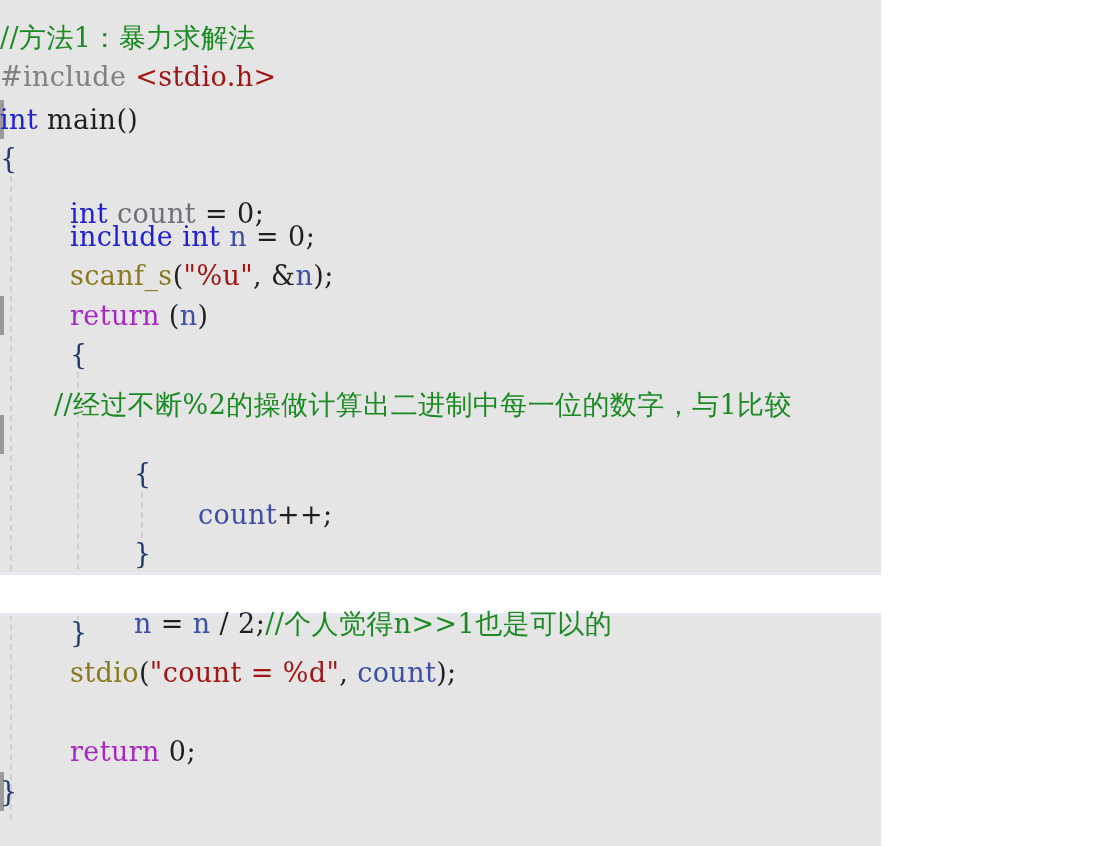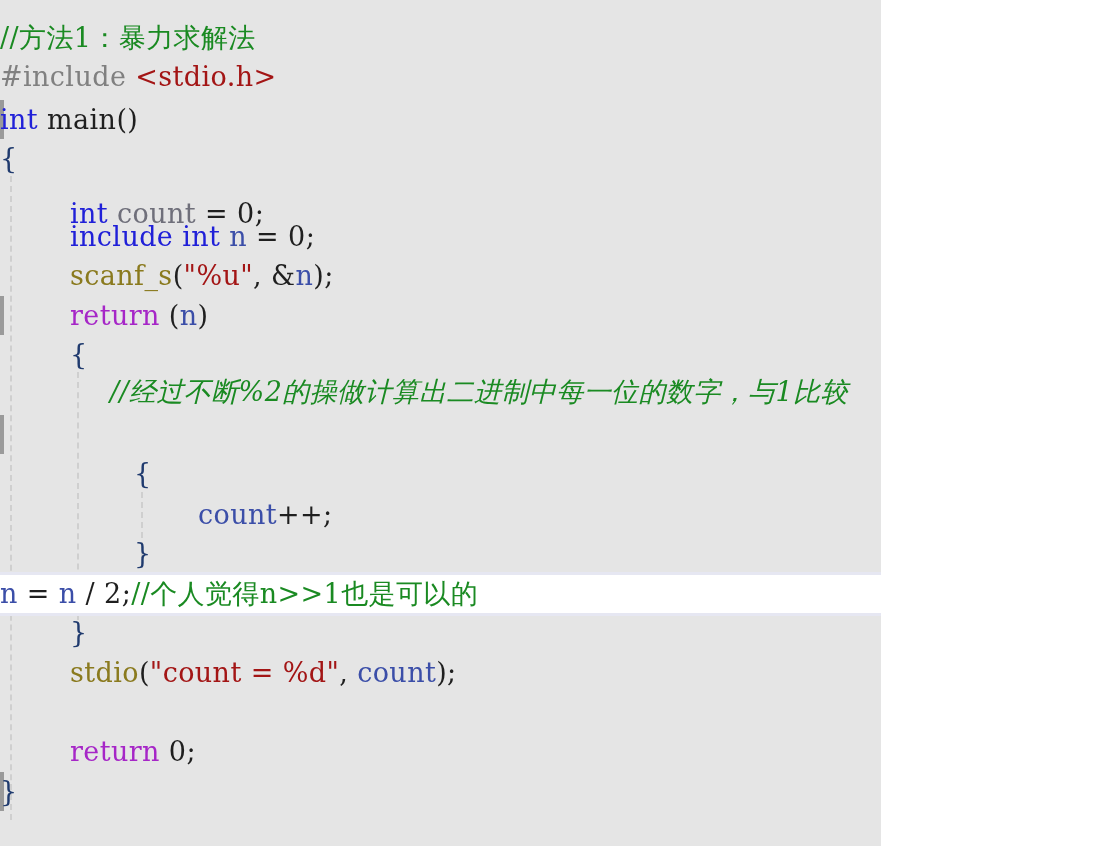--- a/index.html
+++ b/index.html
@@ -107,25 +107,25 @@
   <div class="code-layer" id="code-layer">
       <div class="line" style="top: 18px; padding-left: 0px;"><span class="seg t-comment">//方法1：暴力求解法</span></div>
       <div class="line" style="top: 57px; padding-left: 0px;"><span class="seg t-pre">#include </span><span class="seg t-header">&lt;stdio.h&gt;</span></div>
       <div class="line" style="top: 100px; padding-left: 0px;"><span class="seg t-keyword">int</span><span class="seg t-plain"> main</span><span class="seg t-punct">()</span></div>
       <div class="line" style="top: 139px; padding-left: 0px;"><span class="seg t-brace">{</span></div>
       <div class="line" style="top: 194px; padding-left: 70px;"><span class="seg t-keyword">int</span><span class="seg t-plain"> </span><span class="seg t-dim">count</span><span class="seg t-plain"> = </span><span class="seg t-num">0</span><span class="seg t-punct">;</span></div>
       <div class="line" style="top: 217px; padding-left: 70px;"><span class="seg t-keyword">include int</span><span class="seg t-plain"> </span><span class="seg t-var">n</span><span class="seg t-plain"> = </span><span class="seg t-num">0</span><span class="seg t-punct">;</span></div>
       <div class="line" style="top: 256px; padding-left: 70px;"><span class="seg t-func">scanf_s</span><span class="seg t-punct">(</span><span class="seg t-string">"%u"</span><span class="seg t-punct">, </span><span class="seg t-plain">&amp;</span><span class="seg t-var">n</span><span class="seg t-punct">);</span></div>
       <div class="line" style="top: 296px; padding-left: 70px;"><span class="seg t-control">return</span><span class="seg t-plain"> </span><span class="seg t-punct">(</span><span class="seg t-var">n</span><span class="seg t-punct">)</span></div>
       <div class="line" style="top: 335px; padding-left: 70px;"><span class="seg t-brace">{</span></div>
-      <div class="line" style="top: 372px; padding-left: 110px; font-style: italic;"><span class="seg t-comment">//经过不断%2的操做计算出二进制中每一位的数字，与1比较</span></div>
+      <div class="line" style="top: 385px; padding-left: 54px;"><span class="seg t-comment">//经过不断%2的操做计算出二进制中每一位的数字，与1比较</span></div>
       <div class="line" style="top: 454px; padding-left: 134px;"><span class="seg t-brace">{</span></div>
       <div class="line" style="top: 495px; padding-left: 198px;"><span class="seg t-var">count</span><span class="seg t-punct">++;</span></div>
       <div class="line" style="top: 534px; padding-left: 134px;"><span class="seg t-brace">}</span></div>
-      <div class="line" style="top: 574px; "><span class="seg t-var">n</span><span class="seg t-plain"> = </span><span class="seg t-var">n</span><span class="seg t-plain"> / </span><span class="seg t-num">2</span><span class="seg t-punct">;</span><span class="seg t-comment">//个人觉得n&gt;&gt;1也是可以的</span></div>
+      <div class="line" style="top: 604px; padding-left: 134px;"><span class="seg t-var">n</span><span class="seg t-plain"> = </span><span class="seg t-var">n</span><span class="seg t-plain"> / </span><span class="seg t-num">2</span><span class="seg t-punct">;</span><span class="seg t-comment">//个人觉得n&gt;&gt;1也是可以的</span></div>
       <div class="line" style="top: 613px; padding-left: 70px;"><span class="seg t-brace">}</span></div>
       <div class="line" style="top: 653px; padding-left: 70px;"><span class="seg t-func">stdio</span><span class="seg t-punct">(</span><span class="seg t-string">"count = %d"</span><span class="seg t-punct">, </span><span class="seg t-var">count</span><span class="seg t-punct">);</span></div>
       <div class="line" style="top: 692px; padding-left: 70px;"></div>
       <div class="line" style="top: 732px; padding-left: 70px;"><span class="seg t-control">return</span><span class="seg t-plain"> </span><span class="seg t-num">0</span><span class="seg t-punct">;</span></div>
       <div class="line" style="top: 772px; padding-left: 0px;"><span class="seg t-brace">}</span></div>
     </div>
 
 </div>
 
 </body></html>

